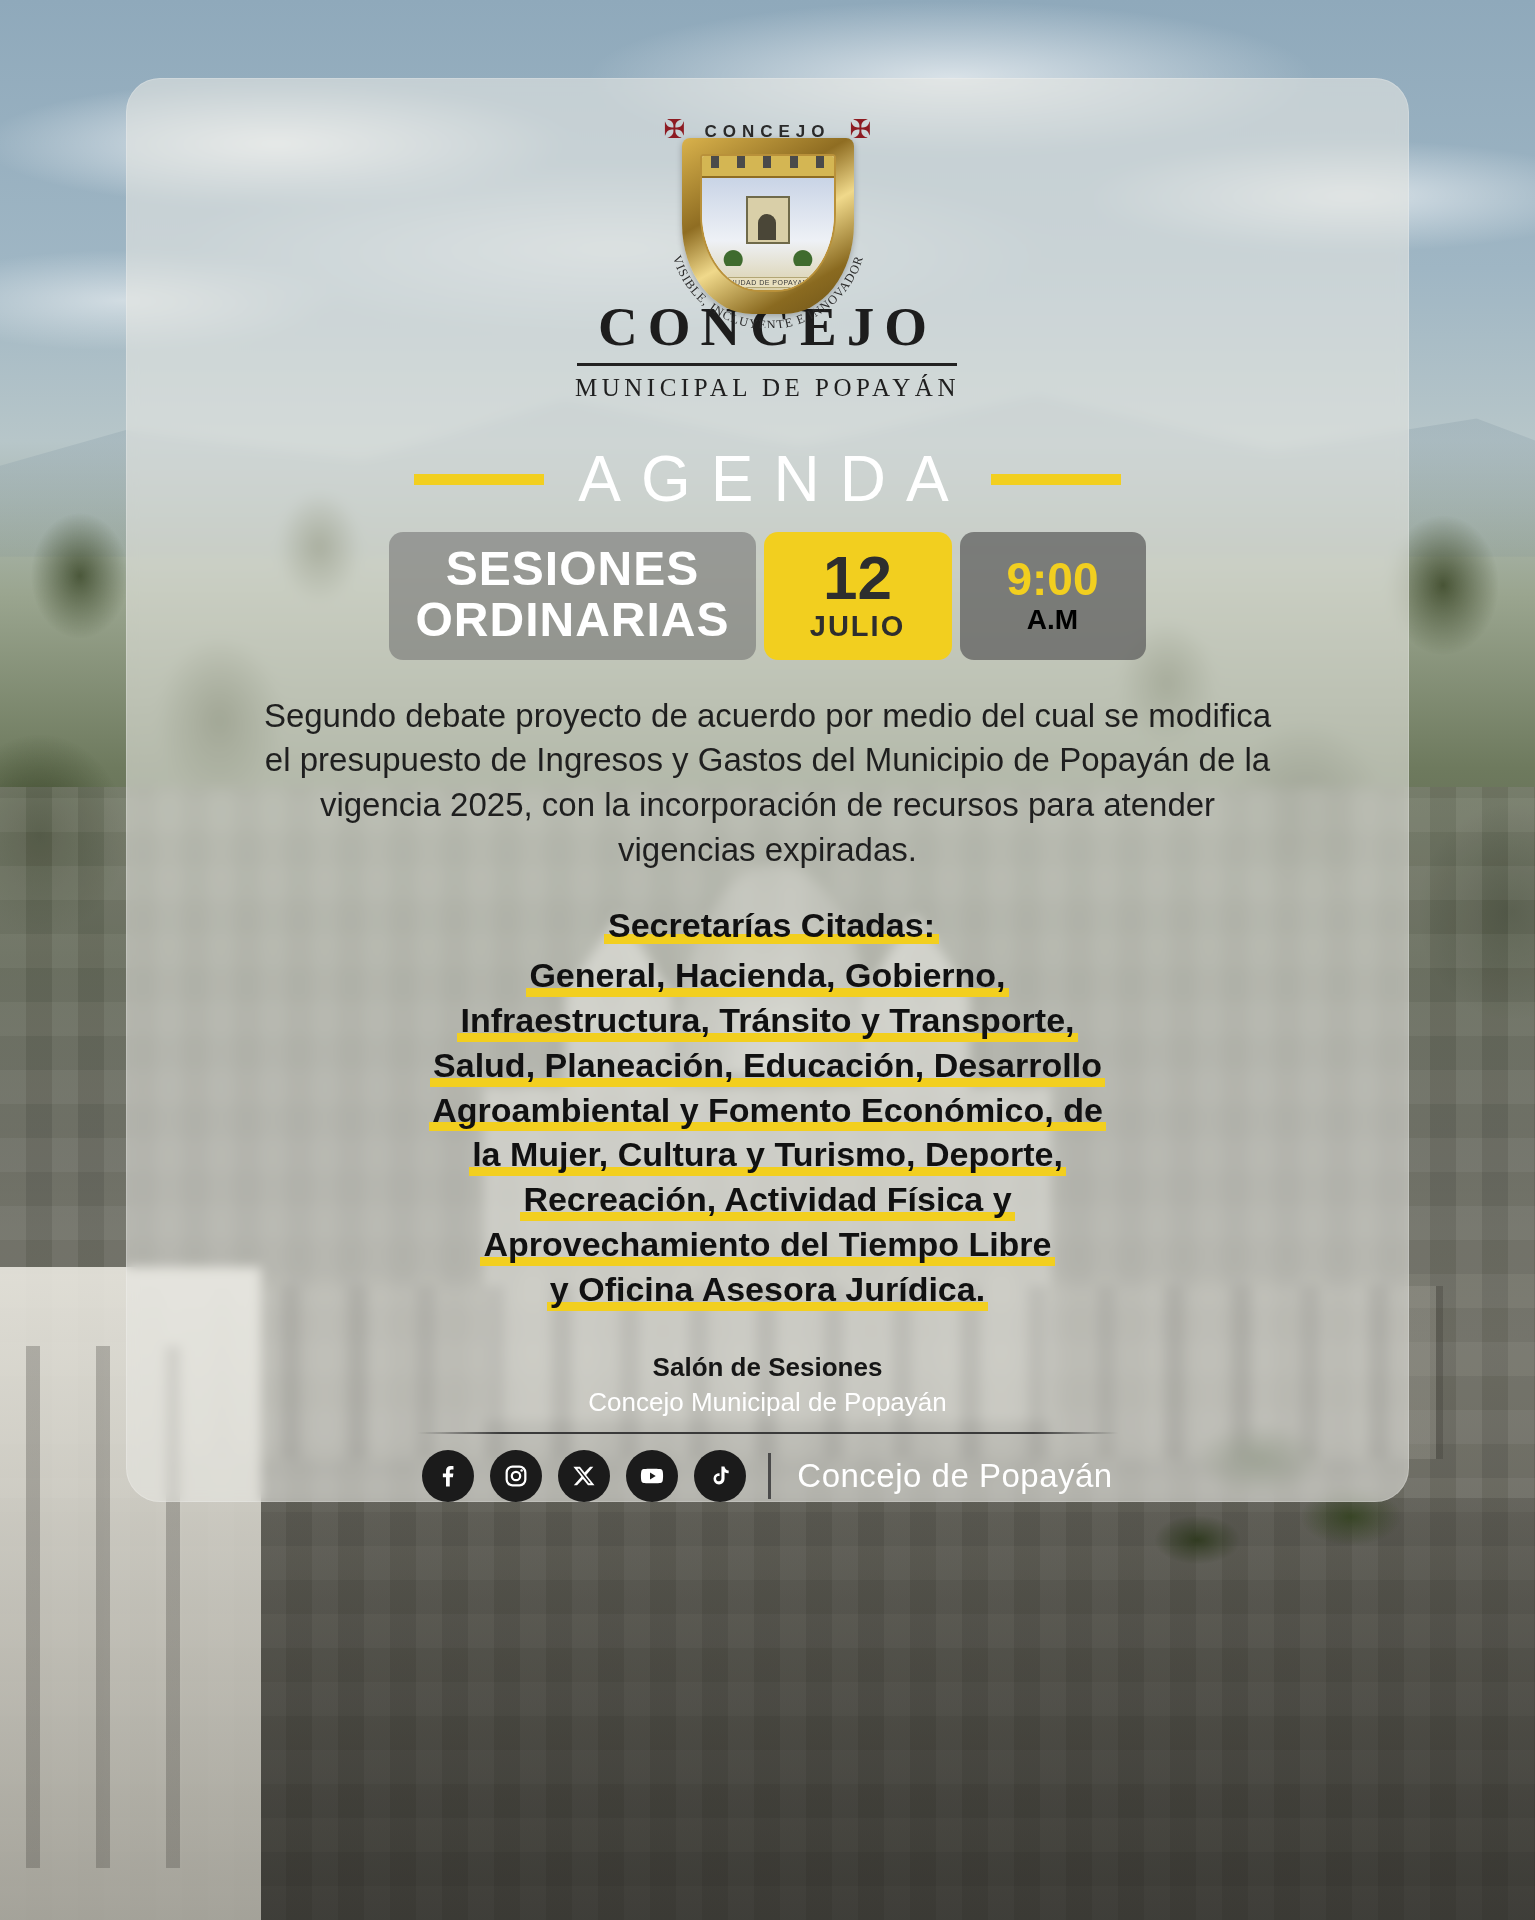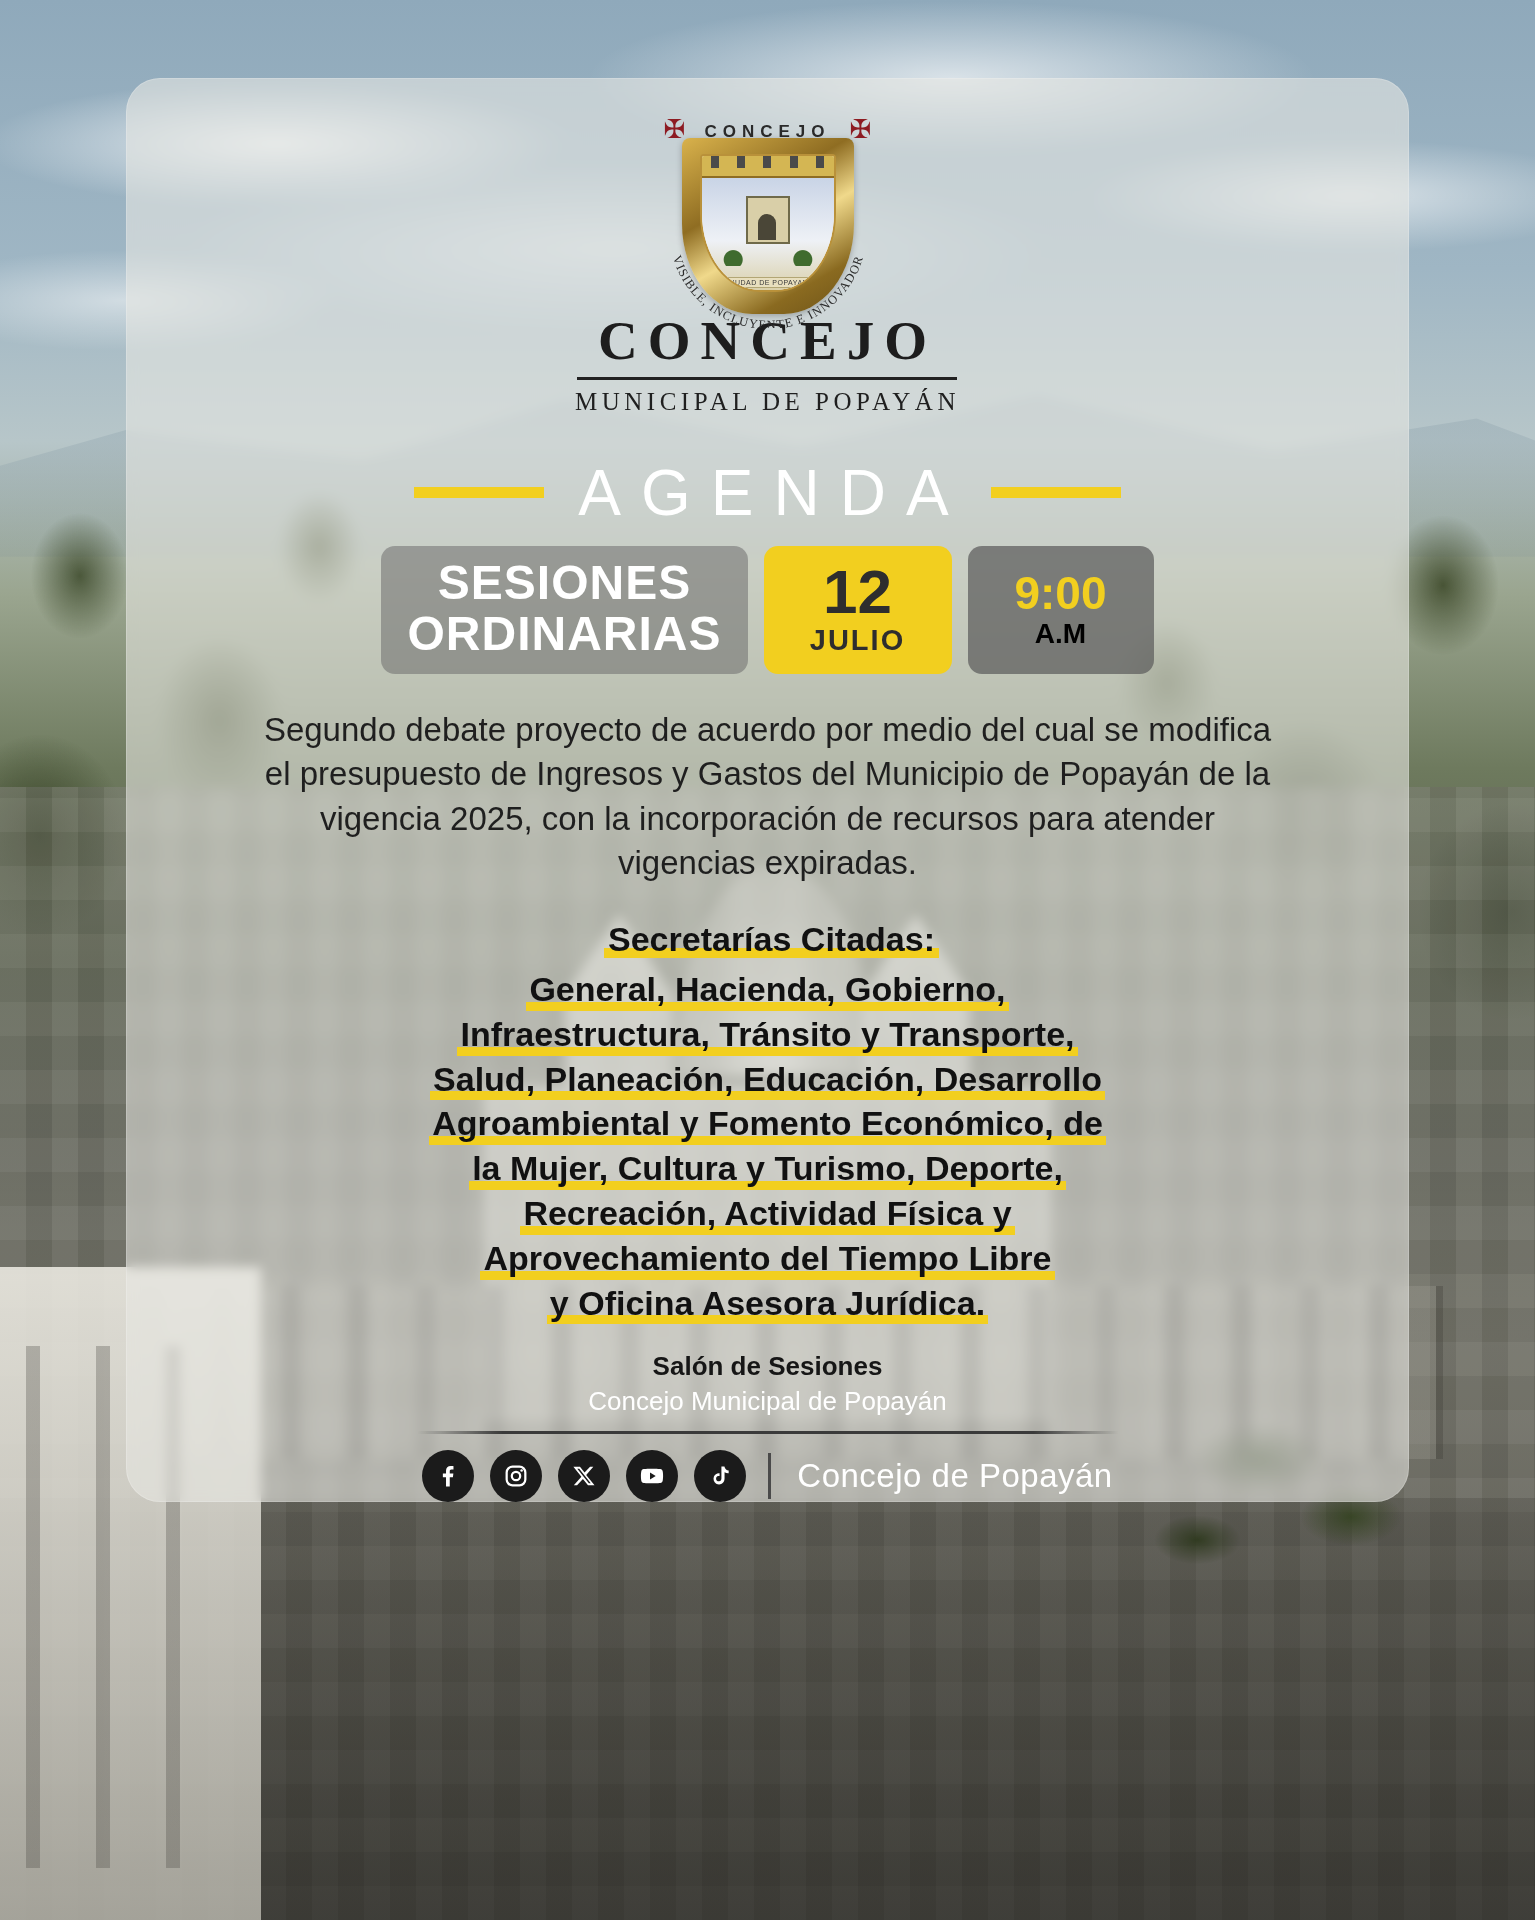--- a/index.html
+++ b/index.html
@@ -302,21 +302,21 @@
     letter-spacing: 20px;
     color: #ffffff;
     padding-left: 12px;
   }
 
   
   .title-strip {
     margin-top: 16px;
     display: flex;
     align-items: stretch;
-    gap: 16px;
+    gap: 8px;
   }
   .title-box {
     background: rgba(110,110,110,0.55);
     border-radius: 14px;
     padding: 12px 26px 14px 26px;
     color: #fff;
     text-align: center;
     display: flex;
     flex-direction: column;
     justify-content: center;
@@ -417,20 +417,21 @@
 
   
   .venue {
     margin-top: 26px;
     text-align: center;
   }
   .venue-1 {
     font-size: 26px;
     font-weight: 700;
     color: #161616;
+    margin-top: 14px;
   }
   .venue-2 {
     font-size: 26px;
     font-weight: 400;
     color: #ffffff;
     margin-top: 4px;
   }
 
   .divider {
     margin-top: 14px;

